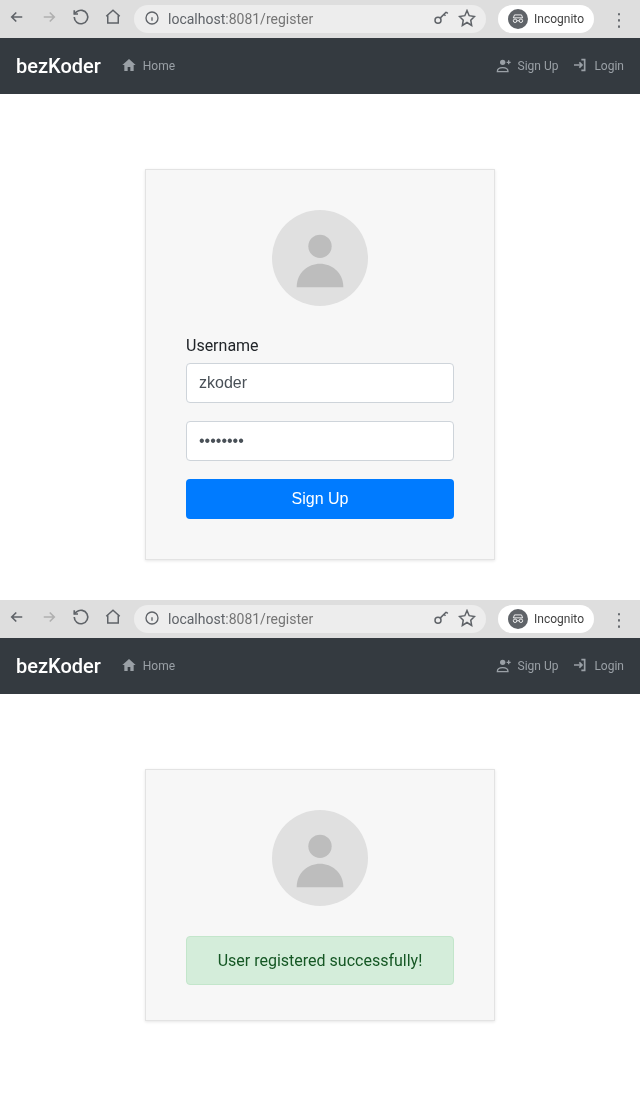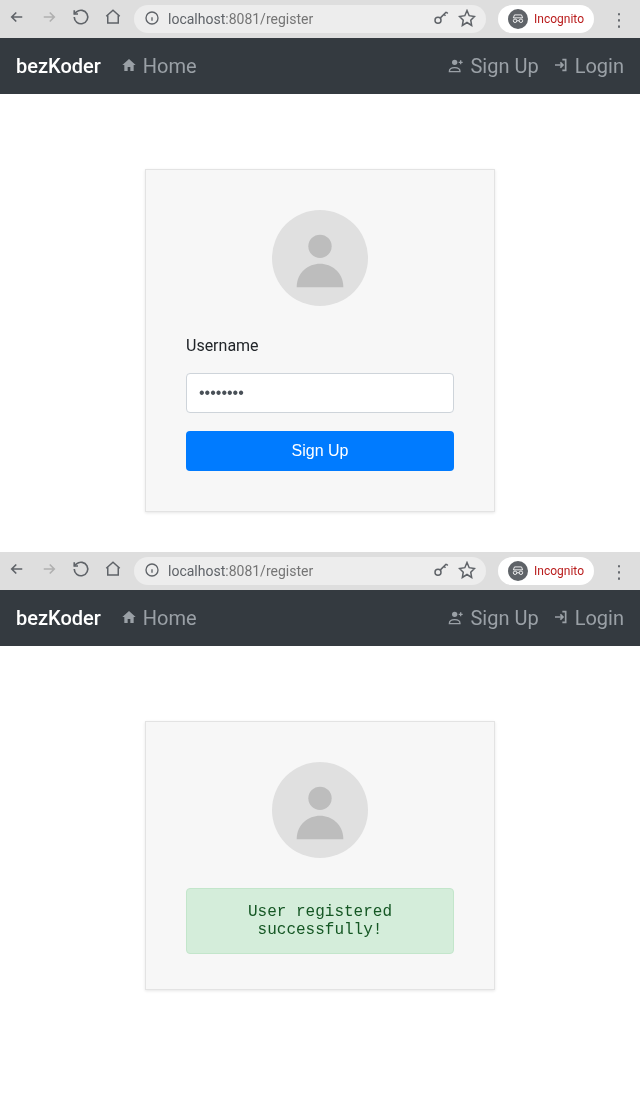--- a/index.html
+++ b/index.html
@@ -31,39 +31,39 @@
     .url-text { flex: 1; }
     .url-port { color: #757575; }
     .incognito-badge {
       background: #fff;
       border-radius: 14px;
       padding: 4px 10px;
       display: flex;
       align-items: center;
       gap: 6px;
       font-size: 12px;
-      color: #b91c1c;
+      color: #404040;
     }
     .incognito-icon {
       width: 20px; height: 20px; background: #5f6368; border-radius: 50%;
       display: flex; align-items: center; justify-content: center; color:#fff; font-size: 11px;
     }
     .menu-dots { color: #5f6368; font-size: 18px; padding: 0 4px; }
     
     .navbar {
       background: #343a40;
       height: 56px;
       display: flex;
       align-items: center;
       padding: 15px 16px;
       color: #fff;
     }
     .brand { font-size: 20px; font-weight: 500; color: #fff; }
     .nav-links { display: flex; gap: 16px; margin-left: 20px; align-items: center; }
-    .nav-link { color: #9aa0a6; display: flex; gap: 6px; font-size: 20px; }
+    .nav-link { color: #9aa0a6; display: flex; gap: 6px; align-items: center; font-size: 12px; }
     .nav-right { margin-left: auto; display: flex; gap: 14px; }
     
     .page-content { background: #fff; padding: 50px 0 40px; display: flex; justify-content: center; }
     
     .card {
       width: 350px;
       background: #f7f7f7;
       border: 1px solid #e3e3e3;
       box-shadow: 0 1px 3px rgba(0,0,0,0.1);
       padding: 40px;
@@ -84,21 +84,21 @@
       width: 100%; height: 40px; background: #007bff; color: #fff; border: none;
       border-radius: 4px; font-size: 16px; cursor: pointer;
     }
     .alert-success {
       background: #d4edda; border: 1px solid #c3e6cb; color: #155724;
       padding: 14px; border-radius: 4px; text-align: center; font-size: 16px;
     }
     
     .icon-svg { display: inline-block; }
     .section2 .page-content { padding-bottom: 60px; }
-    .card.short { padding: 40px 40px 35px; font-family: Liberation Mono, monospace; }
+    .card.short { padding: 40px 40px 35px; }
   </style>
 </head>
 <body>
 
 <div class="section1">
 
   <div class="browser-bar">
     <div class="nav-icons">
       <span class="arrow-back">
         <svg class="icon-svg" width="18" height="18" viewBox="0 0 24 24" fill="none" stroke="currentColor" stroke-width="2.2">
@@ -191,20 +191,21 @@
   <div class="page-content">
     <div class="card">
       <div class="avatar">
         <svg width="70" height="70" viewBox="0 0 24 24" fill="#bdbdbd">
             <circle cx="12" cy="8" r="4"></circle>
             <path d="M4 22c0-5 4-8 8-8s8 3 8 8z"></path>
           </svg>
       </div>
       <div class="form-group">
         <label class="form-label">Username</label>
+        <input class="form-input" value="zkoder" style="">
       </div>
       <div class="form-group">
         <input class="form-input" value="••••••••" style="">
       </div>
       <button class="btn-primary">Sign Up</button>
     </div>
   </div>
 
 </div>
 

